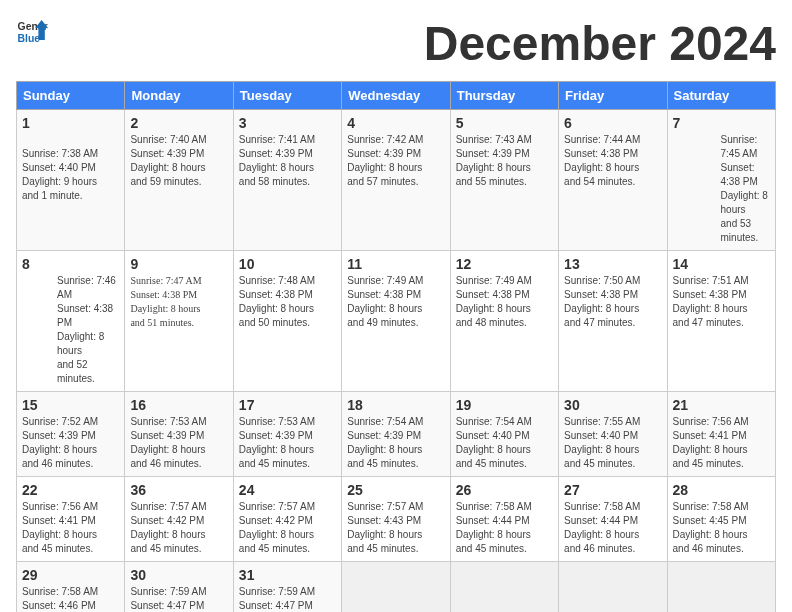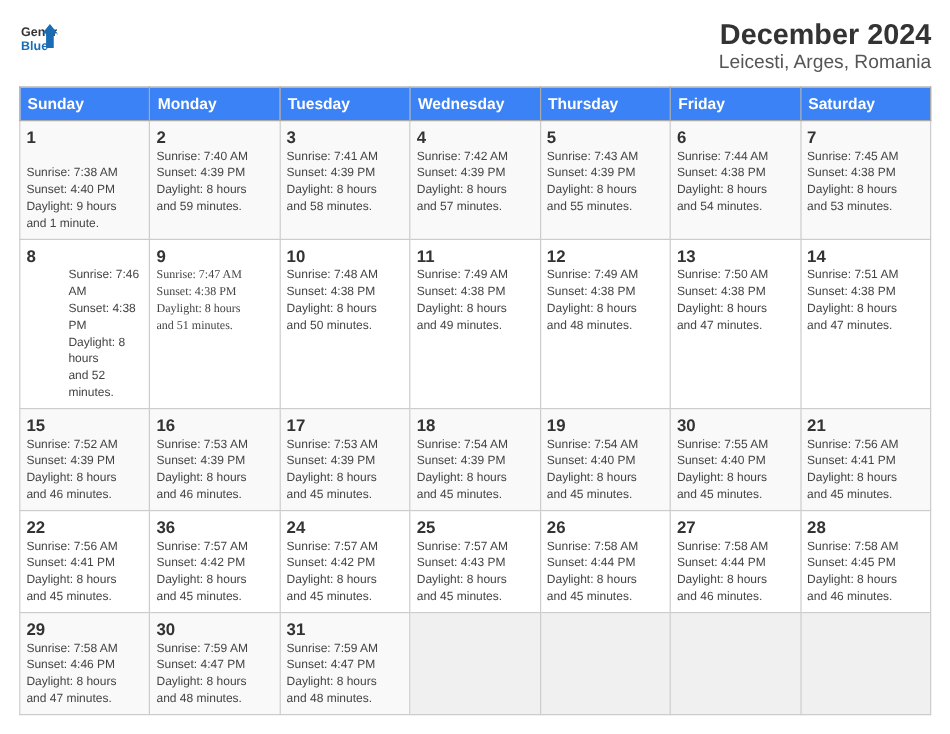--- a/index.html
+++ b/index.html
@@ -22,21 +22,21 @@
       gap: 4px;
     }
     .logo-icon {
       width: 32px;
       height: 32px;
     }
     .title-area {
       text-align: right;
     }
     .month-title {
-      font-size: 24px;
+      font-size: 48px;
       font-weight: bold;
       color: #333;
     }
     .location-title {
       font-size: 16px;
       color: #555;
     }
     table {
       width: 100%;
       border-collapse: collapse;
@@ -85,21 +85,20 @@
 <div class="header-area">
   <div class="logo">
     <svg class="logo-icon" viewBox="0 0 40 40" xmlns="http://www.w3.org/2000/svg">
       <text x="2" y="18" font-size="13" font-weight="bold" fill="#333" font-family="Arial">General</text>
       <text x="2" y="32" font-size="13" font-weight="bold" fill="#1a6db5" font-family="Arial">Blue</text>
       <polygon points="32,5 40,15 36,15 36,30 28,30 28,15 24,15" fill="#1a6db5"></polygon>
     </svg>
   </div>
   <div class="title-area">
     <div class="month-title">December 2024</div>
-    <div class="location-title">Leicesti, Arges, Romania</div>
   </div>
 </div>
 
 <table>
   <thead>
     <tr id="weekday-header">
         <th>Sunday</th>
         <th>Monday</th>
         <th>Tuesday</th>
         <th>Wednesday</th>
@@ -147,21 +146,21 @@
         </td>
         <td>
           <span class="day-number">6</span>
           <div class="day-info" style="white-space: pre-line;">Sunrise: 7:44 AM
 Sunset: 4:38 PM
 Daylight: 8 hours
 and 54 minutes.</div>
         </td>
         <td>
           <span class="day-number">7</span>
-          <div class="day-info" style="white-space: pre-line;">Sunrise: 7:45 AM
+          <div class="day-info" style="white-space: pre-line; margin-left: 48px;">Sunrise: 7:45 AM
 Sunset: 4:38 PM
 Daylight: 8 hours
 and 53 minutes.</div>
         </td>
       </tr>
       <tr>
         <td>
           <span class="day-number">8</span>
           <div class="day-info" style="white-space: pre-line; margin-left: 35px;">Sunrise: 7:46 AM
 Sunset: 4:38 PM

